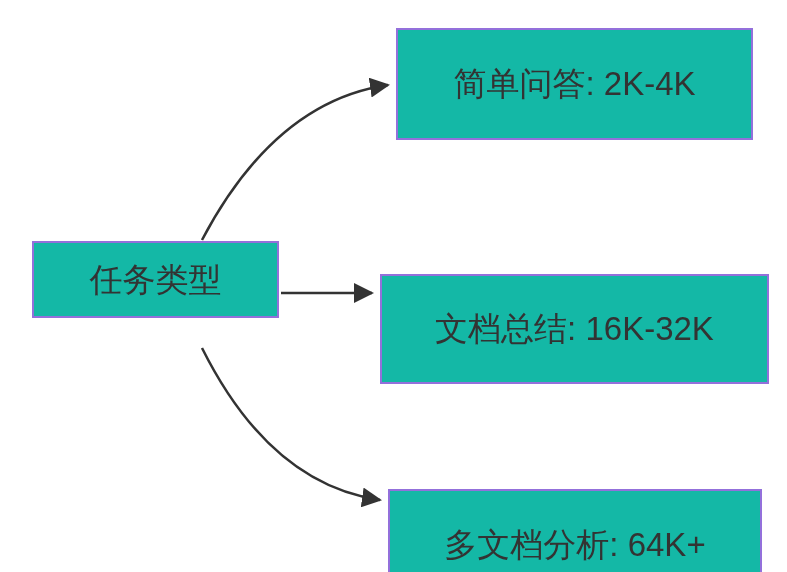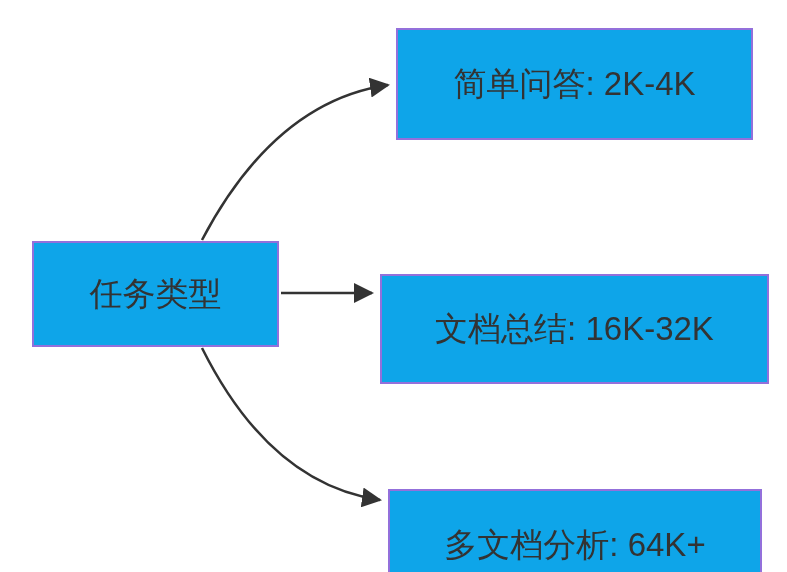--- a/index.html
+++ b/index.html
@@ -24,32 +24,32 @@
     pointer-events: none;
   }
   .edge {
     fill: none;
     stroke: #333333;
     stroke-width: 2.5px;
   }
   .node {
     position: absolute;
     box-sizing: border-box;
-    background: #0ea5e9;
+    background: #14b8a6;
     border: 2px solid #9370DB;
     display: flex;
     align-items: center;
     justify-content: center;
     color: #333333;
     font-size: 33px;
     line-height: 1.2;
     white-space: nowrap;
     text-align: center;
   }
-  .node-task-type   { left: 32px;  top: 241px; width: 247px; height: 106px; }
+  .node-task-type   { left: 32px;  top: 241px; width: 247px; height: 77px; }
   .node-simple-qa   { left: 396px; top: 28px;  width: 357px; height: 112px; }
   .node-doc-summary { left: 380px; top: 238px; width: 389px; height: 110px; margin-top: 36px; }
   .node-multi-doc   { left: 388px; top: 444px; width: 374px; height: 111px; margin-top: 45px; }
 </style>
 </head>
 <body>
 
 <div class="canvas">
 
   <svg class="edges-layer" viewBox="0 0 787 572" xmlns="http://www.w3.org/2000/svg">

